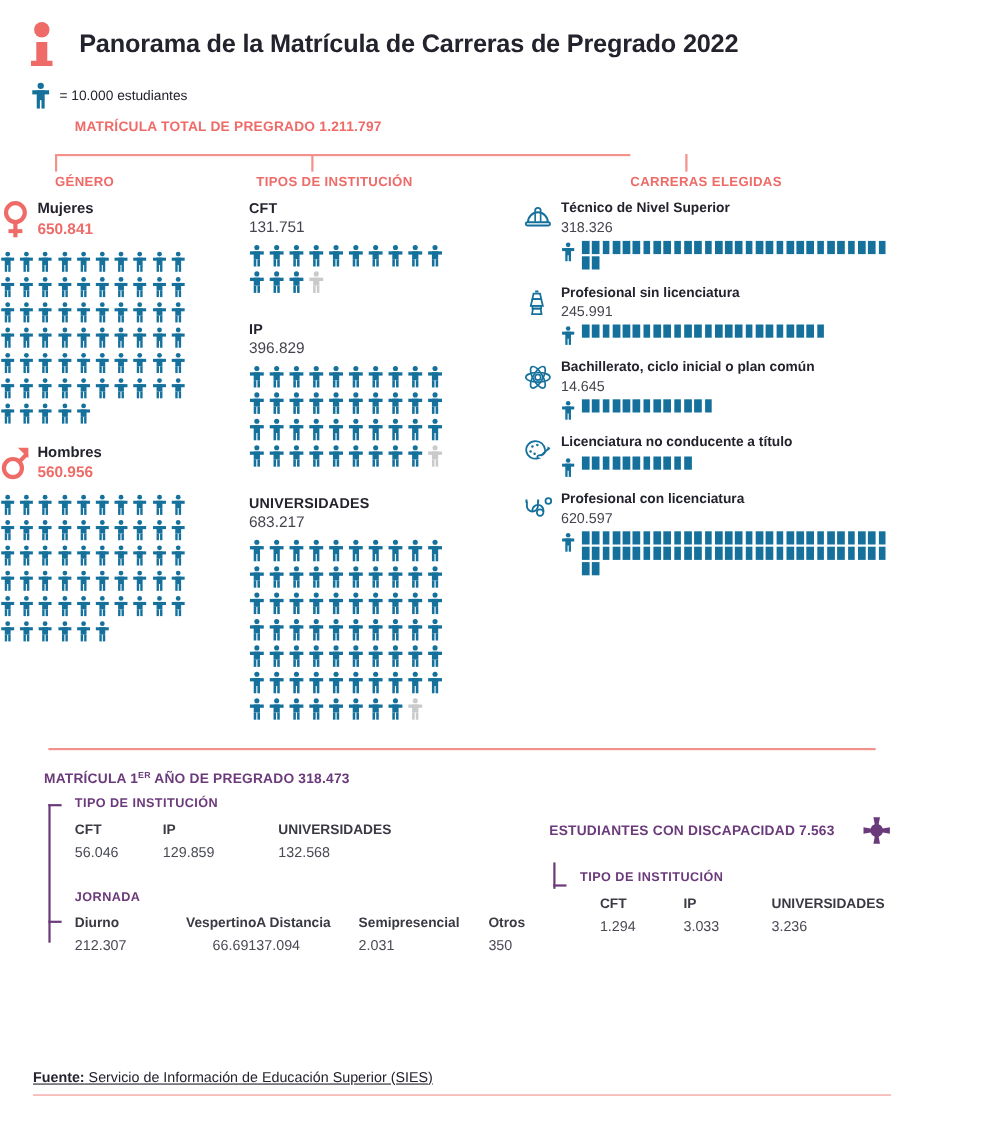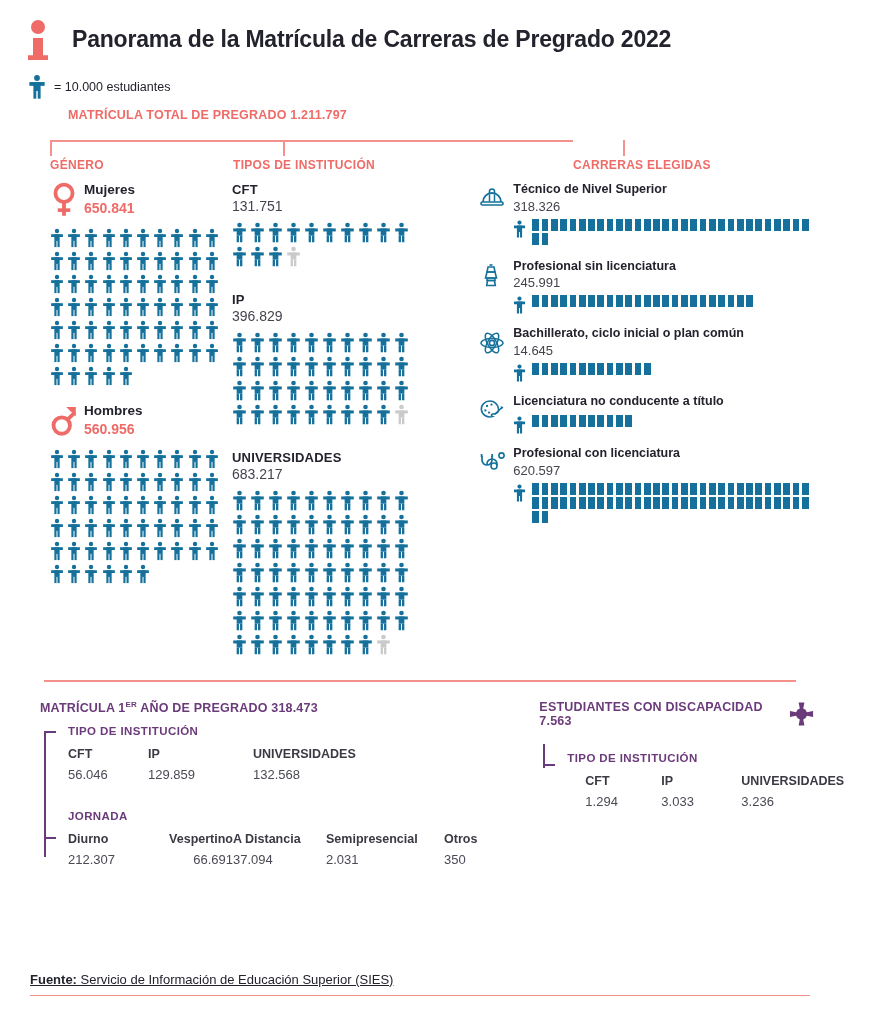--- a/index.html
+++ b/index.html
@@ -32,21 +32,21 @@
   
   .bracket { position: relative; height: 24px; margin: 10px 0 0 0; }
   .bracket .hbar { position:absolute; left:50px; right:267px; top:8px; height:2px; background:#F3918D; }
   .bracket .drop { position:absolute; top:8px; width:2px; height:16px; background:#F3918D; }
 
   .col-heads { display:flex; padding: 2px 0 0 0; }
   .col-head { font-size: 12px; font-weight: bold; color:#EE6B68; letter-spacing: 0.3px; }
 
   
   .cols { display: flex; padding: 10px 0 0 0; }
-  .col-gender { width: 230px; padding-left: 50px; }
+  .col-gender { width: 230px; }
   .col-inst   { width: 270px; padding-left: 10px; }
   .col-career { width: 392px; padding-left: 5px; }
 
   .gender-block { margin-bottom: 6px; }
   .gender-head { display:flex; align-items:flex-start; }
   .sym { width: 28px; height: 36px; flex:0 0 auto; margin-right: 6px; }
   .gender-labels .g-name { font-size: 13.5px; font-weight:bold; color:#23232e; line-height:1.25; }
   .gender-labels .g-num  { font-size: 14px; font-weight:bold; color:#EE6B68; line-height:1.3; }
 
   .pictos { margin-top: 10px; display:flex; flex-wrap:wrap; width: 172px; }
@@ -67,21 +67,21 @@
   .career-barrow { display:flex; align-items:flex-start; margin-top: 5px; }
   .career-barrow .mini { width: 13px; flex:0 0 auto; margin-right: 6px; padding-top:1px;}
   .ticks { display:flex; flex-wrap:wrap; width: 288px; }
   .tick { width: 9.3px; height: 12px; padding-right: 2.6px; margin-bottom: 2px; }
   .tick i { display:block; width:100%; height:100%; background:#15719B; }
 
   
   .divider { height:2px; background:#F3918D; margin: 14px 44px 0 44px; }
 
   
-  .bottom { display:flex; padding: 18px 0 0 0; gap: 40px; }
+  .bottom { display:flex; padding: 18px 0 0 0; }
   .bl { width: 500px; padding-left: 40px; }
   .br { width: 392px; padding-left: 22px; }
   .b-title { font-size: 12.5px; font-weight:bold; color:#6B3A7A; letter-spacing:0.2px; }
   .b-sub   { font-size: 11.5px; font-weight:bold; color:#6B3A7A; letter-spacing:0.4px; }
 
   .brk-wrap { position:relative; padding-left: 28px; margin-top: 10px; }
   .brk-v { position:absolute; left:4px; top:6px; bottom:10px; width:2px; background:#6B3A7A; }
   .brk-h { position:absolute; left:4px; width:12px; height:2px; background:#6B3A7A; }
 
   .kv-row { display:flex; margin-top: 10px; }
@@ -2517,21 +2517,21 @@
           </div>
           <div class="kv">
             <div class="k">Otros</div>
             <div class="v">350</div>
           </div>
         </div>
       </div>
     </div>
 
     <div class="br">
-      <div style="display:flex; align-items:center; justify-content:space-between; padding-right:30px;">
+      <div style="display:flex; align-items:center; justify-content:space-between; padding-right:30px;margin-top:42px;">
         <div class="b-title">ESTUDIANTES CON DISCAPACIDAD 7.563</div>
         <svg class="cross" viewBox="0 0 26 26">
           <path d="M10 1 h6 l-1.2 6.4 a6 6 0 0 1 3.8 3.8 L25 10 v6 l-6.4 -1.2 a6 6 0 0 1 -3.8 3.8 L16 25 h-6 l1.2 -6.4 a6 6 0 0 1 -3.8 -3.8 L1 16 v-6 l6.4 1.2 a6 6 0 0 1 3.8 -3.8 z" fill="#6B3A7A"></path>
         </svg>
       </div>
 
       <div class="brk-wrap">
         <div class="brk-v" style="bottom:auto; height:24px;"></div>
         <div class="brk-h" style="top:26px;"></div>
         <div class="b-sub" style="padding-top:14px;">TIPO DE INSTITUCIÓN</div>

